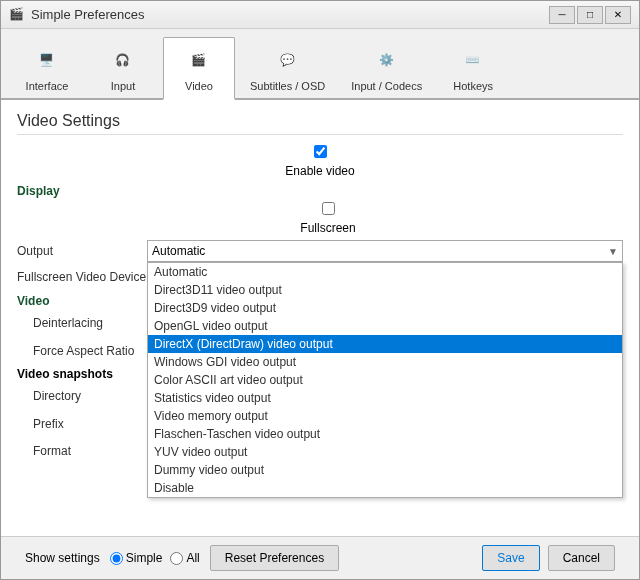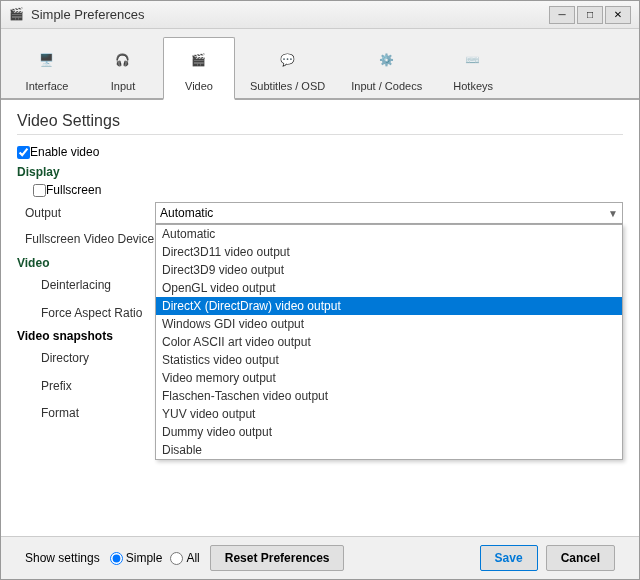--- a/index.html
+++ b/index.html
@@ -116,32 +116,33 @@
     .form-row {
       display: flex;
       align-items: center;
       margin-bottom: 6px;
       min-height: 22px;
     }
     .form-label {
       min-width: 130px;
       color: #333;
       font-size: 12px;
-      margin-left: 8px;
     }
     .form-label-section {
       font-weight: bold;
       color: #14532d;
       font-size: 12px;
       margin: 6px 0 4px 0;
     }
     .checkbox-row {
       display: flex;
       align-items: center;
+      gap: 6px;
       margin-bottom: 5px;
+      flex-direction: column;
     }
     input[type="checkbox"] {
       width: 13px;
       height: 13px;
       cursor: pointer;
     }
     input[type="text"] {
       border: 1px solid #aaa;
       padding: 1px 4px;
       font-size: 12px;
@@ -256,21 +257,20 @@
       align-items: center;
     }
     .btn {
       height: 26px;
       padding: 0 14px;
       border: 1px solid #aaa;
       background: #e1e1e1;
       font-size: 12px;
       cursor: pointer;
       border-radius: 2px;
-      font-weight: bold;
     }
     .btn.primary {
       background: #e1e1e1;
       border-color: #0078d7;
       color: #0078d7;
     }
     .btn.reset {
       font-size: 12px;
     }
   </style>

